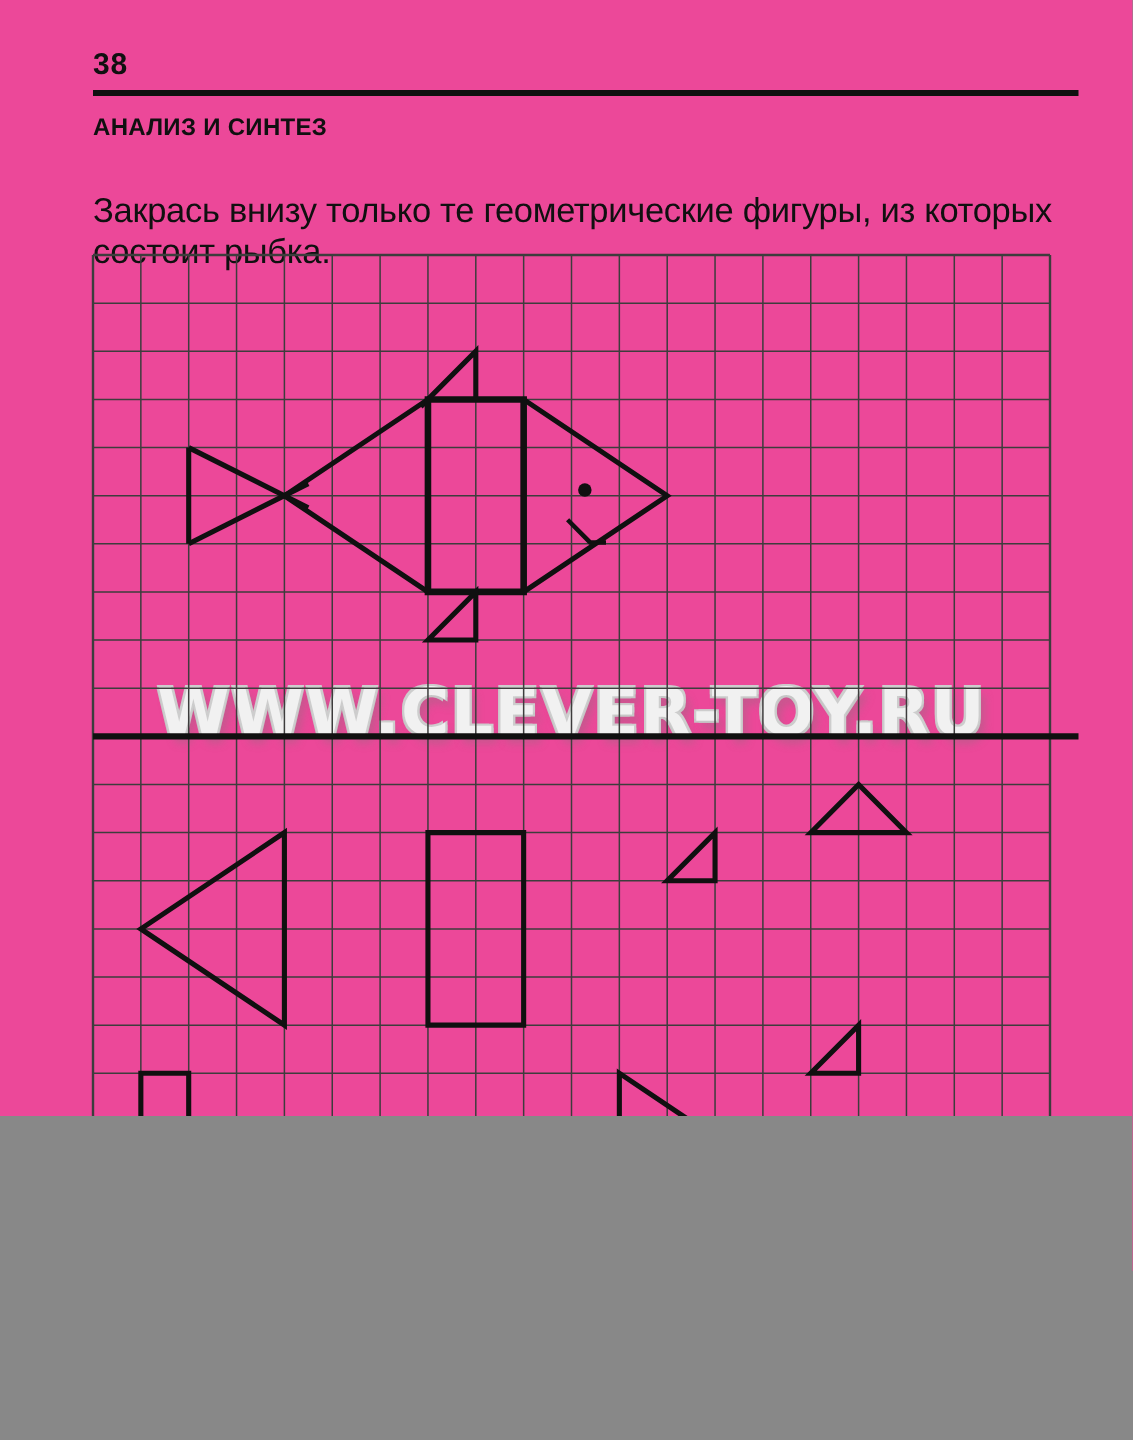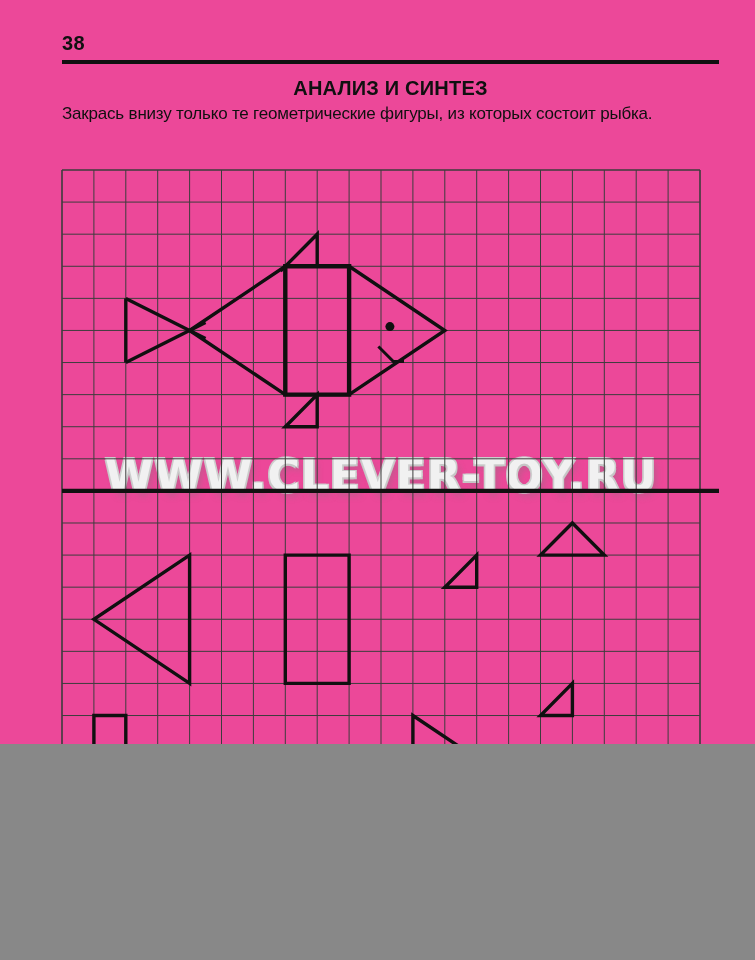--- a/index.html
+++ b/index.html
@@ -4,23 +4,23 @@
 <style>
   html,body{margin:0;padding:0;background:#888;}
   .page{position:relative;width:755px;height:744px;background:#ec4899;overflow:hidden;
         font-family:"Liberation Sans",sans-serif;color:#101010;}
   .header{position:absolute;left:62px;top:32px;width:657px;display:flex;
           justify-content:space-between;align-items:baseline;}
   .page-num{font-size:20px;font-weight:600;letter-spacing:0.5px;}
   .header-title{font-size:19.5px;font-weight:bold;letter-spacing:-0.3px;}
   .header-rule{position:absolute;left:62px;top:60px;width:657px;height:3.5px;
                background:#101010;}
-  .section-title{position:absolute;left:62px;top:77px;width:657px;text-align:center;
-                 font-size:20px;font-weight:bold;letter-spacing:0.2px;}
-  .instruction{position:absolute;left:62px;top:104px;width:670px;font-size:17px;
+  .section-title{position:absolute;left:62px;top:77px;width:657px;
+                 font-size:16px;font-weight:bold;letter-spacing:0.2px;}
+  .instruction{position:absolute;left:62px;top:127px;width:670px;font-size:23px;
                letter-spacing:-0.2px;}
   .watermark{position:absolute;left:62px;top:450px;width:638px;text-align:center;
              font-weight:bold;font-size:44px;letter-spacing:1px;white-space:nowrap;
              font-family:"DejaVu Sans",sans-serif;color:#f1f1f1;
              text-shadow:-1.5px -1.5px 0 #cdcdcd, 1.5px -1.5px 0 #cdcdcd,
                          -1.5px 1.5px 0 #c6c6c6, 1.5px 1.5px 0 #c6c6c6,
                          4px 5px 6px rgba(120,120,120,0.35);}
   svg.worksheet{position:absolute;left:62px;top:170px;overflow:visible;}
   svg.logo{position:absolute;left:7px;top:765px;overflow:visible;}
 </style>

